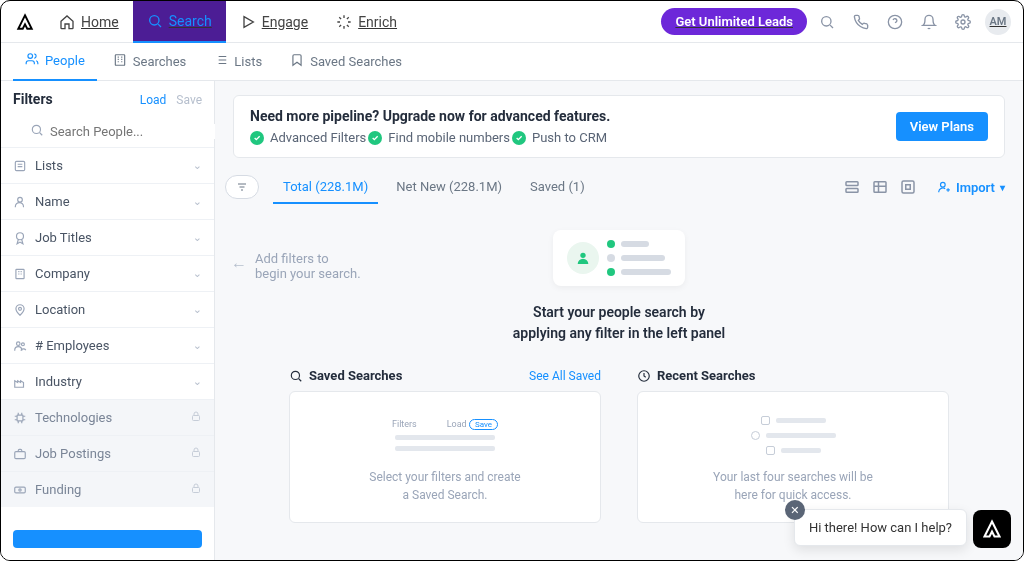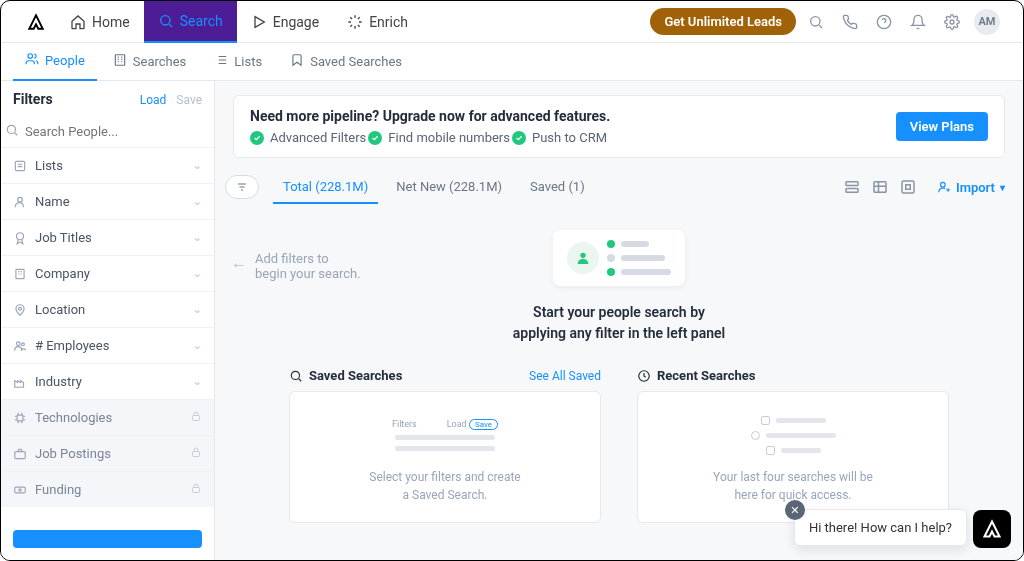--- a/index.html
+++ b/index.html
@@ -1,38 +1,38 @@
 <!DOCTYPE html>
 <html><head>
 <meta charset="utf-8">
 <style>
   * { box-sizing: border-box; margin: 0; padding: 0; font-family: -apple-system, BlinkMacSystemFont, "Segoe UI", Roboto, Helvetica, Arial, sans-serif; }
   body { background:#fff; width:1024px; height:561px; overflow:hidden; color:#333; border:1px solid #000; border-radius:10px; }
-  .topnav { display:flex; align-items:center; height:42px; border-bottom:1px solid #e5e8ec; padding:0 23px; }
+  .topnav { display:flex; align-items:center; height:42px; border-bottom:1px solid #e5e8ec; padding:0 12px;text-decoration:underline; }
   .logo { width:24px; height:24px; display:flex; align-items:center; justify-content:center; margin-right:8px; }
   .logo svg { width:18px; height:18px; }
   .nav-item { display:flex; align-items:center; gap:6px; padding:0 14px; height:42px; font-size:14px; color:#444; cursor:pointer; }
   .nav-item.active { color:#1690ff; border-bottom:2px solid #1690ff; background:#4c1d95; }
   .nav-item .ico{ width:16px; height:16px; display:inline-flex; align-items:center; justify-content:center; }
   .spacer { flex:1; }
-  .btn-primary { background:#a16207; color:#fff; border:none; border-radius:16px; padding:6px 14px; font-size:13px; font-weight:600; cursor:pointer; }
+  .btn-primary { background:#6d28d9; color:#fff; border:none; border-radius:16px; padding:6px 14px; font-size:13px; font-weight:600; cursor:pointer; }
   .icon-btn { width:28px; height:28px; display:flex; align-items:center; justify-content:center; color:#8a94a6; cursor:pointer; margin-left:6px; }
   .avatar { width:26px; height:26px; border-radius:50%; background:#e8ebef; color:#6b7785; font-size:11px; font-weight:600; display:flex; align-items:center; justify-content:center; margin-left:8px; }
 
   .subnav { display:flex; align-items:center; height:38px; padding:0 12px; border-bottom:1px solid #e5e8ec; gap:4px; }
   .subnav-item { display:flex; align-items:center; gap:6px; padding:0 12px; height:38px; font-size:13px; color:#6b7785; cursor:pointer; }
   .subnav-item.active { color:#1690ff; border-bottom:2px solid #1690ff; }
 
   .layout { display:flex; height:calc(561px - 42px - 38px - 2px); }
   .sidebar { width:214px; border-right:1px solid #e5e8ec; display:flex; flex-direction:column; background:#fff; position:relative; }
   .filters-head { display:flex; align-items:center; justify-content:space-between; padding:8px 12px; }
   .filters-head h3 { font-size:14px; font-weight:700; color:#242d3c; }
   .link-sm { font-size:12px; color:#1690ff; cursor:pointer; }
   .link-muted { font-size:12px; color:#b6bfcd; cursor:default; margin-left:6px; }
-  .search { display:flex; align-items:center; gap:6px; padding:6px 4px; }
+  .search { display:flex; align-items:center; gap:6px; padding:6px 29px; }
   .search input { border:none; outline:none; font-size:13px; flex:1; color:#333; }
   .search .ico { color:#9aa5b8; }
   .filter-row { display:flex; align-items:center; justify-content:space-between; padding:10px 12px; font-size:13px; color:#495464; border-top:1px solid #eef1f5; cursor:pointer; }
   .filter-row.locked { background:#f4f6f9; color:#7a8597; }
   .filter-row .left { display:flex; align-items:center; gap:8px; }
   .filter-row .ico { width:14px; height:14px; display:inline-flex; align-items:center; justify-content:center; color:#9aa5b8; }
   .filter-row .chev { color:#b6bfcd; font-size:11px; }
   .lock-ico { color:#c6cdd8; }
   .show-more-wrap { padding:12px; margin-top:auto; }
   .btn-wide { width:100%; background:#1690ff; color:#fff; border:none; border-radius:4px; padding:9px 0; font-size:13px; font-weight:600; cursor:pointer; display:flex; align-items:center; justify-content:center; gap:6px; }

